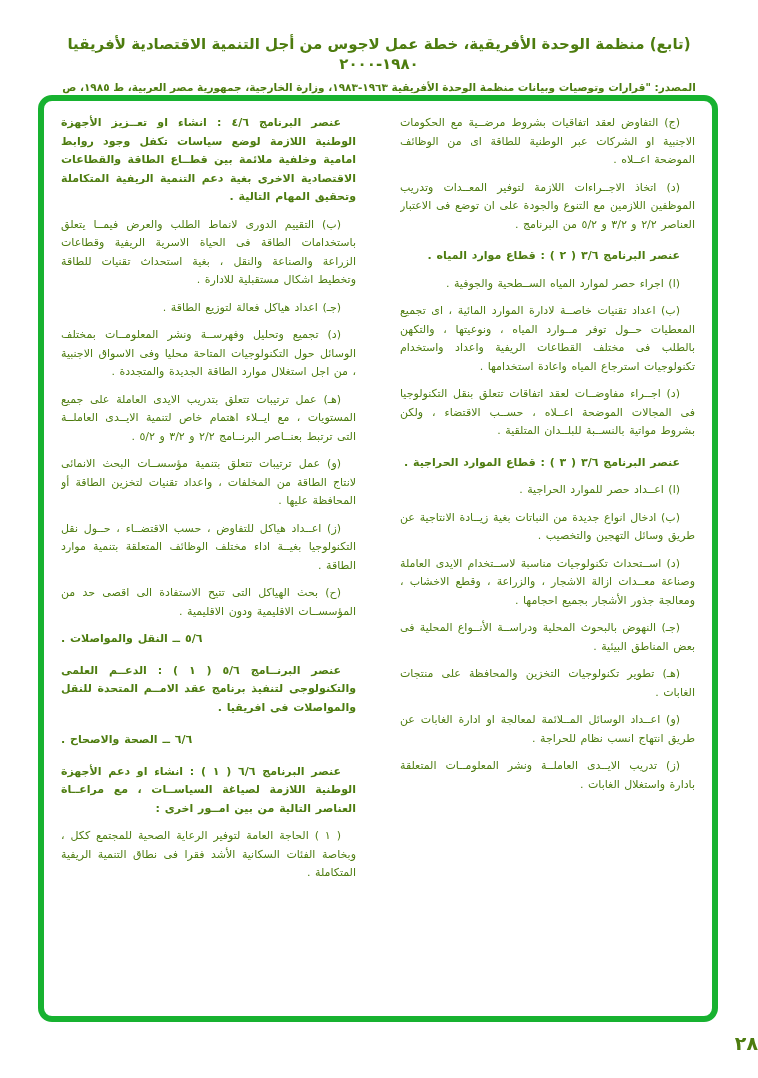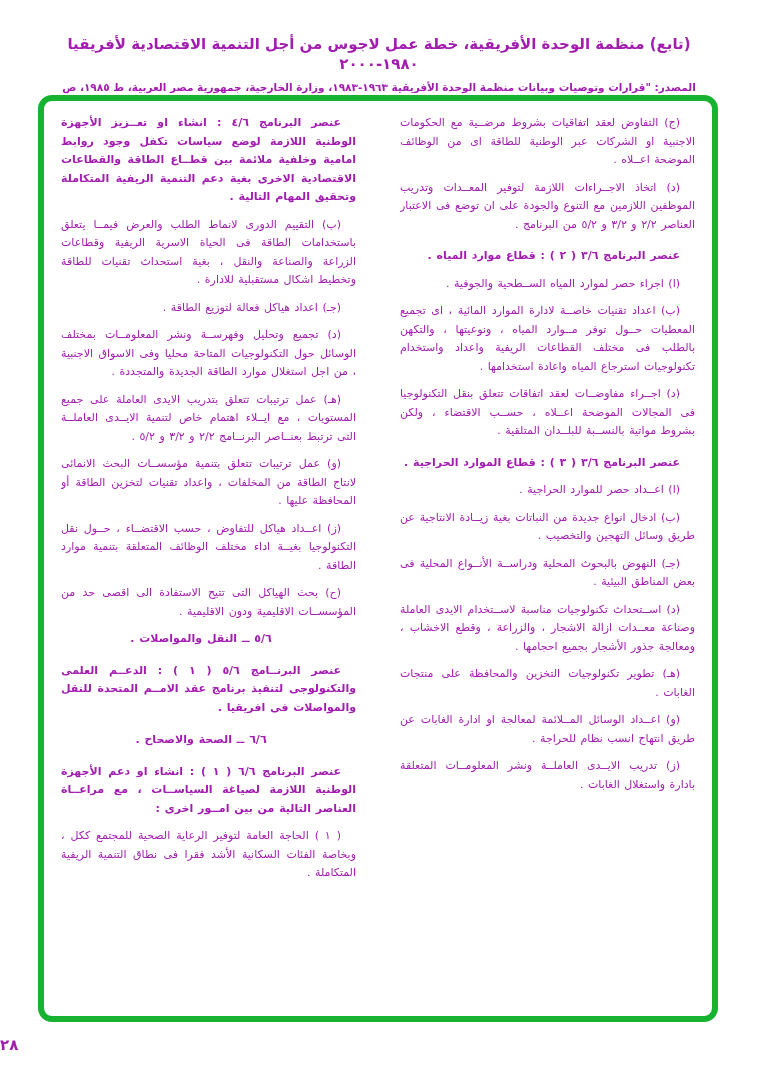--- a/index.html
+++ b/index.html
@@ -1,21 +1,21 @@
 <!DOCTYPE html>
 <html lang="ar"><head>
 <meta charset="utf-8">
 <style>
   html,body{margin:0;padding:0;background:#ffffff;}
   .page{
     position:relative;
     width:758px;height:1078px;
     background:#ffffff;
     font-family:"DejaVu Sans",sans-serif;
-    color:#a21caf;
+    color:#4d7c0f;
     overflow:hidden;
   }
   .doc-header{
     direction:rtl;
     text-align:center;
     padding-top:34px;
   }
   .title{
     font-size:15px;
     font-weight:bold;
@@ -51,27 +51,28 @@
   }
   .para,.heading,.sec{
     margin:0 0 9px 0;
     font-size:11px;
     line-height:18.5px;
     text-align:justify;
     text-indent:15px;
     word-spacing:1px;
   }
   .heading{font-weight:bold;margin-top:13px;}
-  .sec{font-weight:bold;margin-top:14px;text-align:center;}
+  .sec{font-weight:bold;margin-top:14px;text-align:left;}
   .pagenum{
     position:absolute;
     bottom:24px;left:0;right:0;
-    text-align:left;
-    font-size:15px;
+    text-align:right;
+    font-size:19px;
     font-weight:bold;
+    padding-left:13px;
   }
 </style>
 </head>
 <body>
 
 <div class="page">
 
   <div class="doc-header">
     <div class="title">(تابع) منظمة الوحدة الأفريقية، خطة عمل لاجوس من أجل التنمية الاقتصادية لأفريقيا ١٩٨٠-٢٠٠٠</div>
     <div class="source">المصدر: "قرارات وتوصيات وبيانات منظمة الوحدة الأفريقية ١٩٦٣-١٩٨٣، وزارة الخارجية، جمهورية مصر العربية، ط ١٩٨٥، ص ٧٦٤-٨٢٣"</div>
@@ -83,22 +84,22 @@
       <div class="col">
         <p class="para">(ج) التفاوض لعقد اتفاقيات بشروط مرضــية مع الحكومات الاجنبية او الشركات عبر الوطنية للطاقة اى من الوظائف الموضحة اعــلاه .</p>
         <p class="para">(د) اتخاذ الاجــراءات اللازمة لتوفير المعــدات وتدريب الموظفين اللازمين مع التنوع والجودة على ان توضع فى الاعتبار العناصر ٢/٢ و ٣/٢ و ٥/٢ من البرنامج .</p>
         <p class="heading">عنصر البرنامج ٣/٦ ( ٢ ) : قطاع موارد المياه .</p>
         <p class="para">(ا) اجراء حصر لموارد المياه الســطحية والجوفية .</p>
         <p class="para">(ب) اعداد تقنيات خاصــة لادارة الموارد المائية ، اى تجميع المعطيات حــول توفر مــوارد المياه ، ونوعيتها ، والتكهن بالطلب فى مختلف القطاعات الريفية واعداد واستخدام تكنولوجيات استرجاع المياه واعادة استخدامها .</p>
         <p class="para">(د) اجــراء مفاوضــات لعقد اتفاقات تتعلق بنقل التكنولوجيا فى المجالات الموضحة اعــلاه ، حســب الاقتضاء ، ولكن بشروط مواتية بالنســبة للبلــدان المتلقية .</p>
         <p class="heading">عنصر البرنامج ٣/٦ ( ٣ ) : قطاع الموارد الحراجية .</p>
         <p class="para">(ا) اعــداد حصر للموارد الحراجية .</p>
         <p class="para">(ب) ادخال انواع جديدة من النباتات بغية زيــادة الانتاجية عن طريق وسائل التهجين والتخصيب .</p>
+        <p class="para">(د) اســتحداث تكنولوجيات مناسبة لاســتخدام الايدى العاملة وصناعة معــدات ازالة الاشجار ، والزراعة ، وقطع الاخشاب ، ومعالجة جذور الأشجار بجميع احجامها .</p>
         <p class="para">(جـ) النهوض بالبحوث المحلية ودراســة الأنــواع المحلية فى بعض المناطق البيئية .</p>
-        <p class="para">(د) اســتحداث تكنولوجيات مناسبة لاســتخدام الايدى العاملة وصناعة معــدات ازالة الاشجار ، والزراعة ، وقطع الاخشاب ، ومعالجة جذور الأشجار بجميع احجامها .</p>
         <p class="para">(هـ) تطوير تكنولوجيات التخزين والمحافظة على منتجات الغابات .</p>
         <p class="para">(و) اعــداد الوسائل المــلائمة لمعالجة او ادارة الغابات عن طريق انتهاج انسب نظام للحراجة .</p>
         <p class="para">(ز) تدريب الايــدى العاملــة ونشر المعلومــات المتعلقة بادارة واستغلال الغابات .</p>
 
       </div>
 
       <div class="col">
         <p class="heading" style="margin-top:0;">عنصر البرنامج ٤/٦ : انشاء او تعــزيز الأجهزة الوطنية اللازمة لوضع سياسات تكفل وجود روابط امامية وخلفية ملائمة بين قطــاع الطاقة والقطاعات الاقتصادية الاخرى بغية دعم التنمية الريفية المتكاملة وتحقيق المهام التالية .</p>
         <p class="para">(ب) التقييم الدورى لانماط الطلب والعرض فيمــا يتعلق باستخدامات الطاقة فى الحياة الاسرية الريفية وقطاعات الزراعة والصناعة والنقل ، بغية استحداث تقنيات للطاقة وتخطيط اشكال مستقبلية للادارة .</p>
         <p class="para">(جـ) اعداد هياكل فعالة لتوزيع الطاقة .</p>

